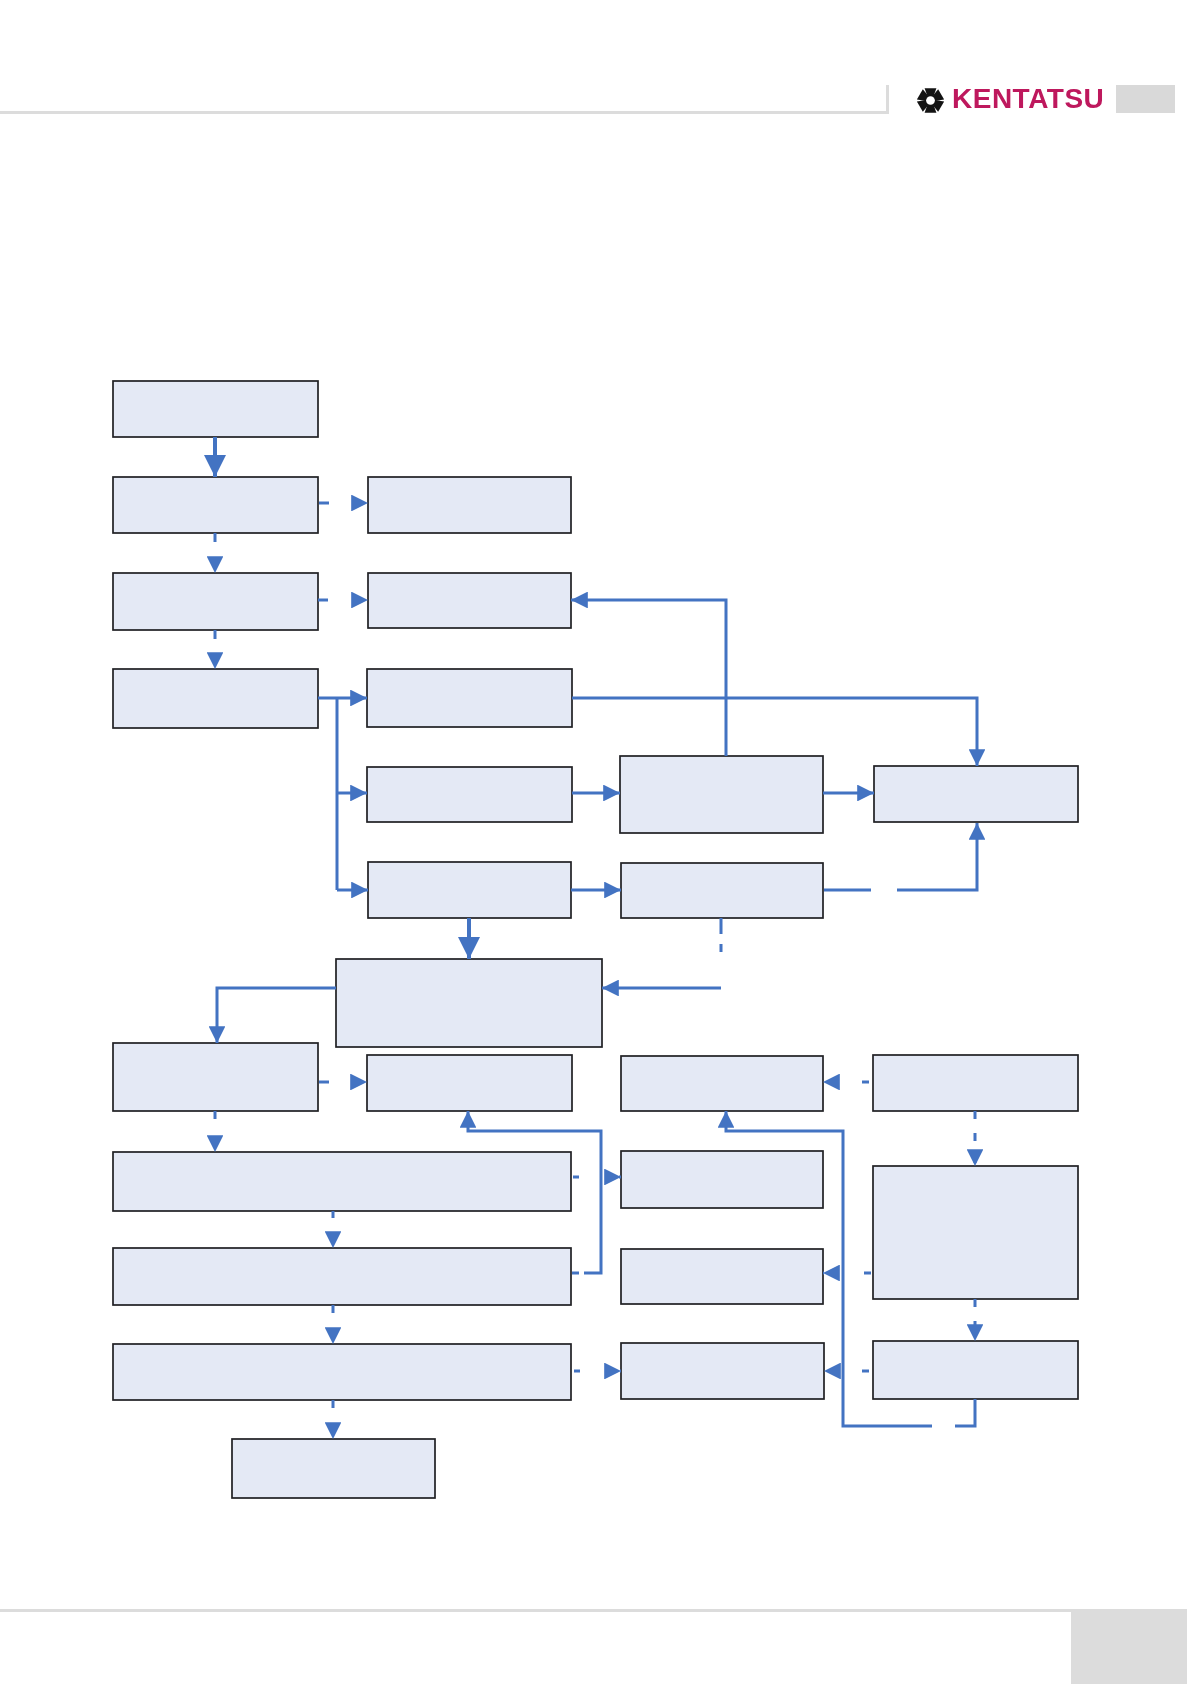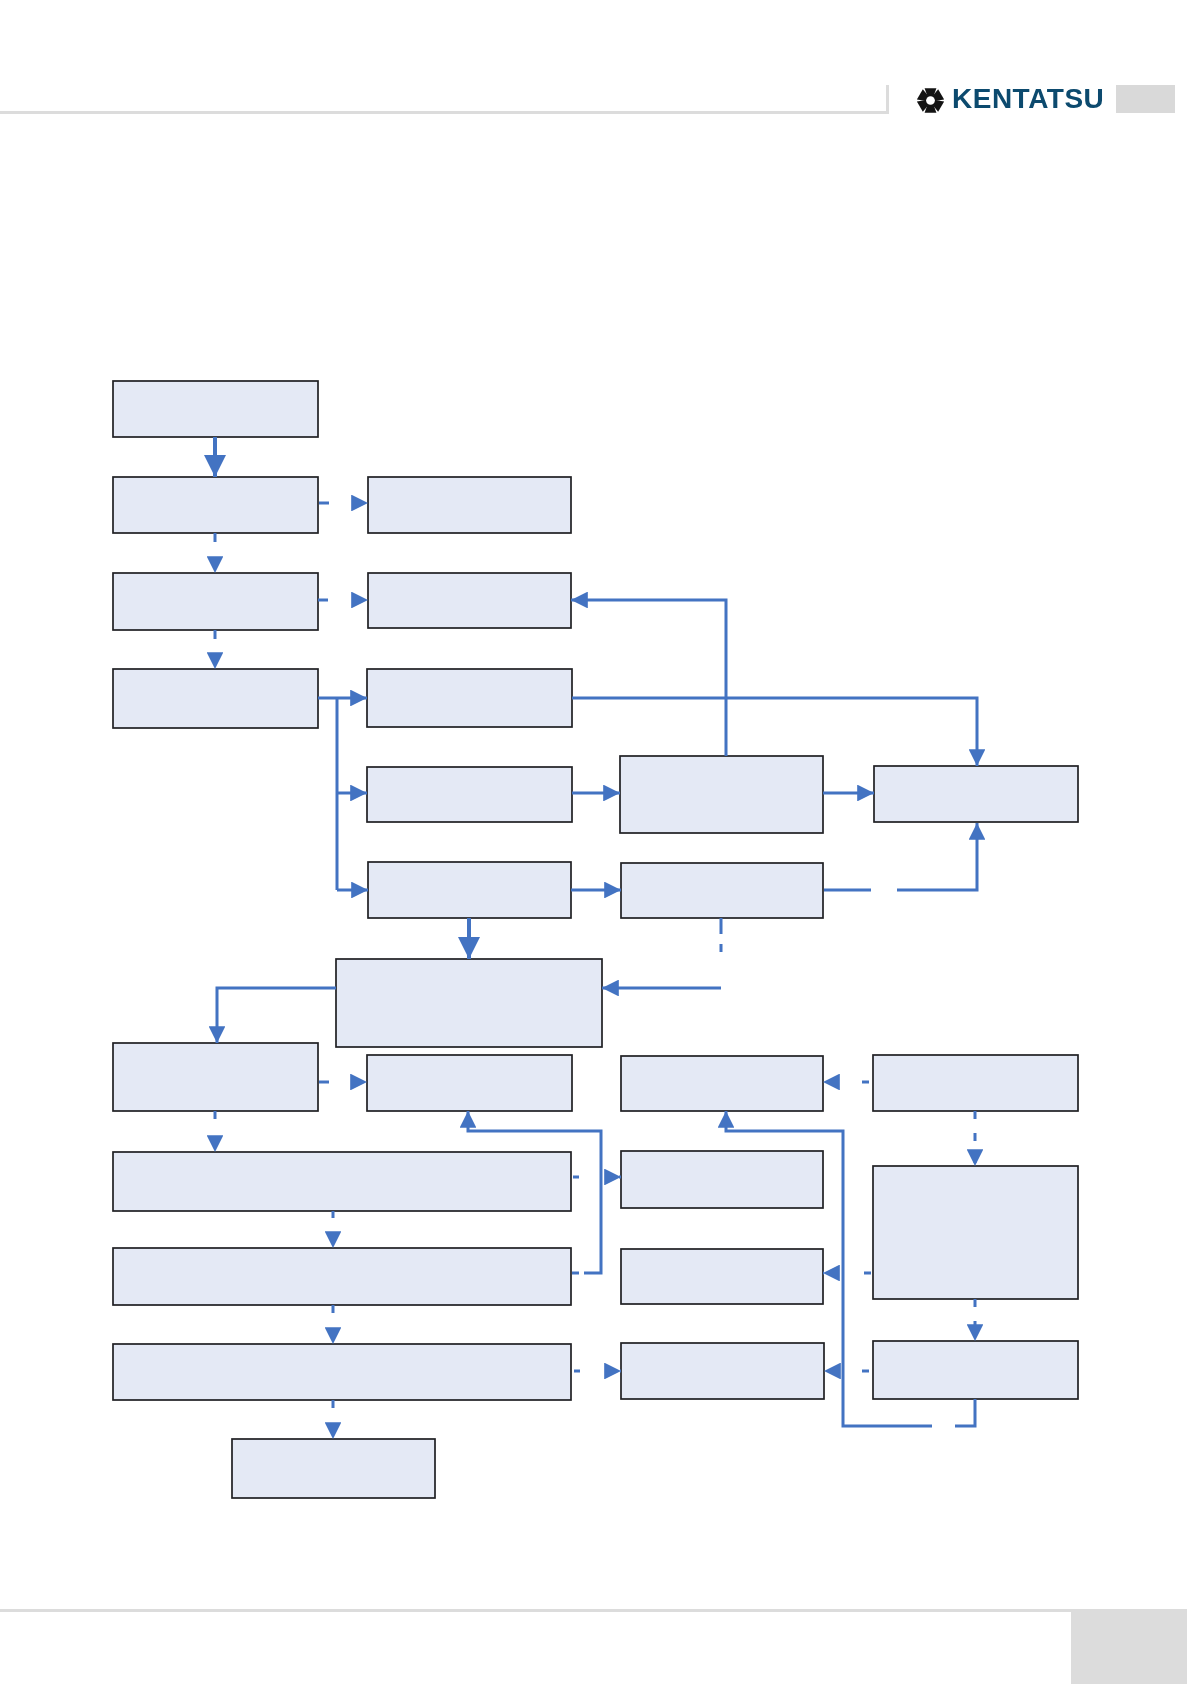--- a/index.html
+++ b/index.html
@@ -51,21 +51,21 @@
       <g transform="rotate(240 13 13)"> 
           <path d="M10.4,9.6 L7.3,1.2 L18.7,1.2 L15.6,9.6 Z"></path>
         </g>
       <g transform="rotate(300 13 13)"> 
           <path d="M10.4,9.6 L7.3,1.2 L18.7,1.2 L15.6,9.6 Z"></path>
         </g>
     </g>
     <circle cx="13" cy="13" r="4.2" fill="#ffffff"></circle>
   </svg>
 
-  <div class="brand" style="color: #0c4a6e;">KENTATSU</div>
+  <div class="brand" style="color: #be185d;">KENTATSU</div>
   <div class="header-block" style="background: rgb(217, 217, 217);"></div>
 
   <svg id="flow-svg" viewBox="0 0 1191 1684">
     <defs>
       <marker id="ah" viewBox="0 0 10 10" refX="10" refY="5" markerWidth="5.6" markerHeight="5.6" orient="auto-start-reverse">
         <path id="ah-path" d="M0,0 L10,5 L0,10 Z" fill="#4373c2"></path>
       </marker>
     </defs>
     <g id="flow-nodes">
         <rect x="113" y="381" width="205" height="56" fill="#e4e9f5" stroke="#1f1f23" stroke-width="1.7"></rect>

